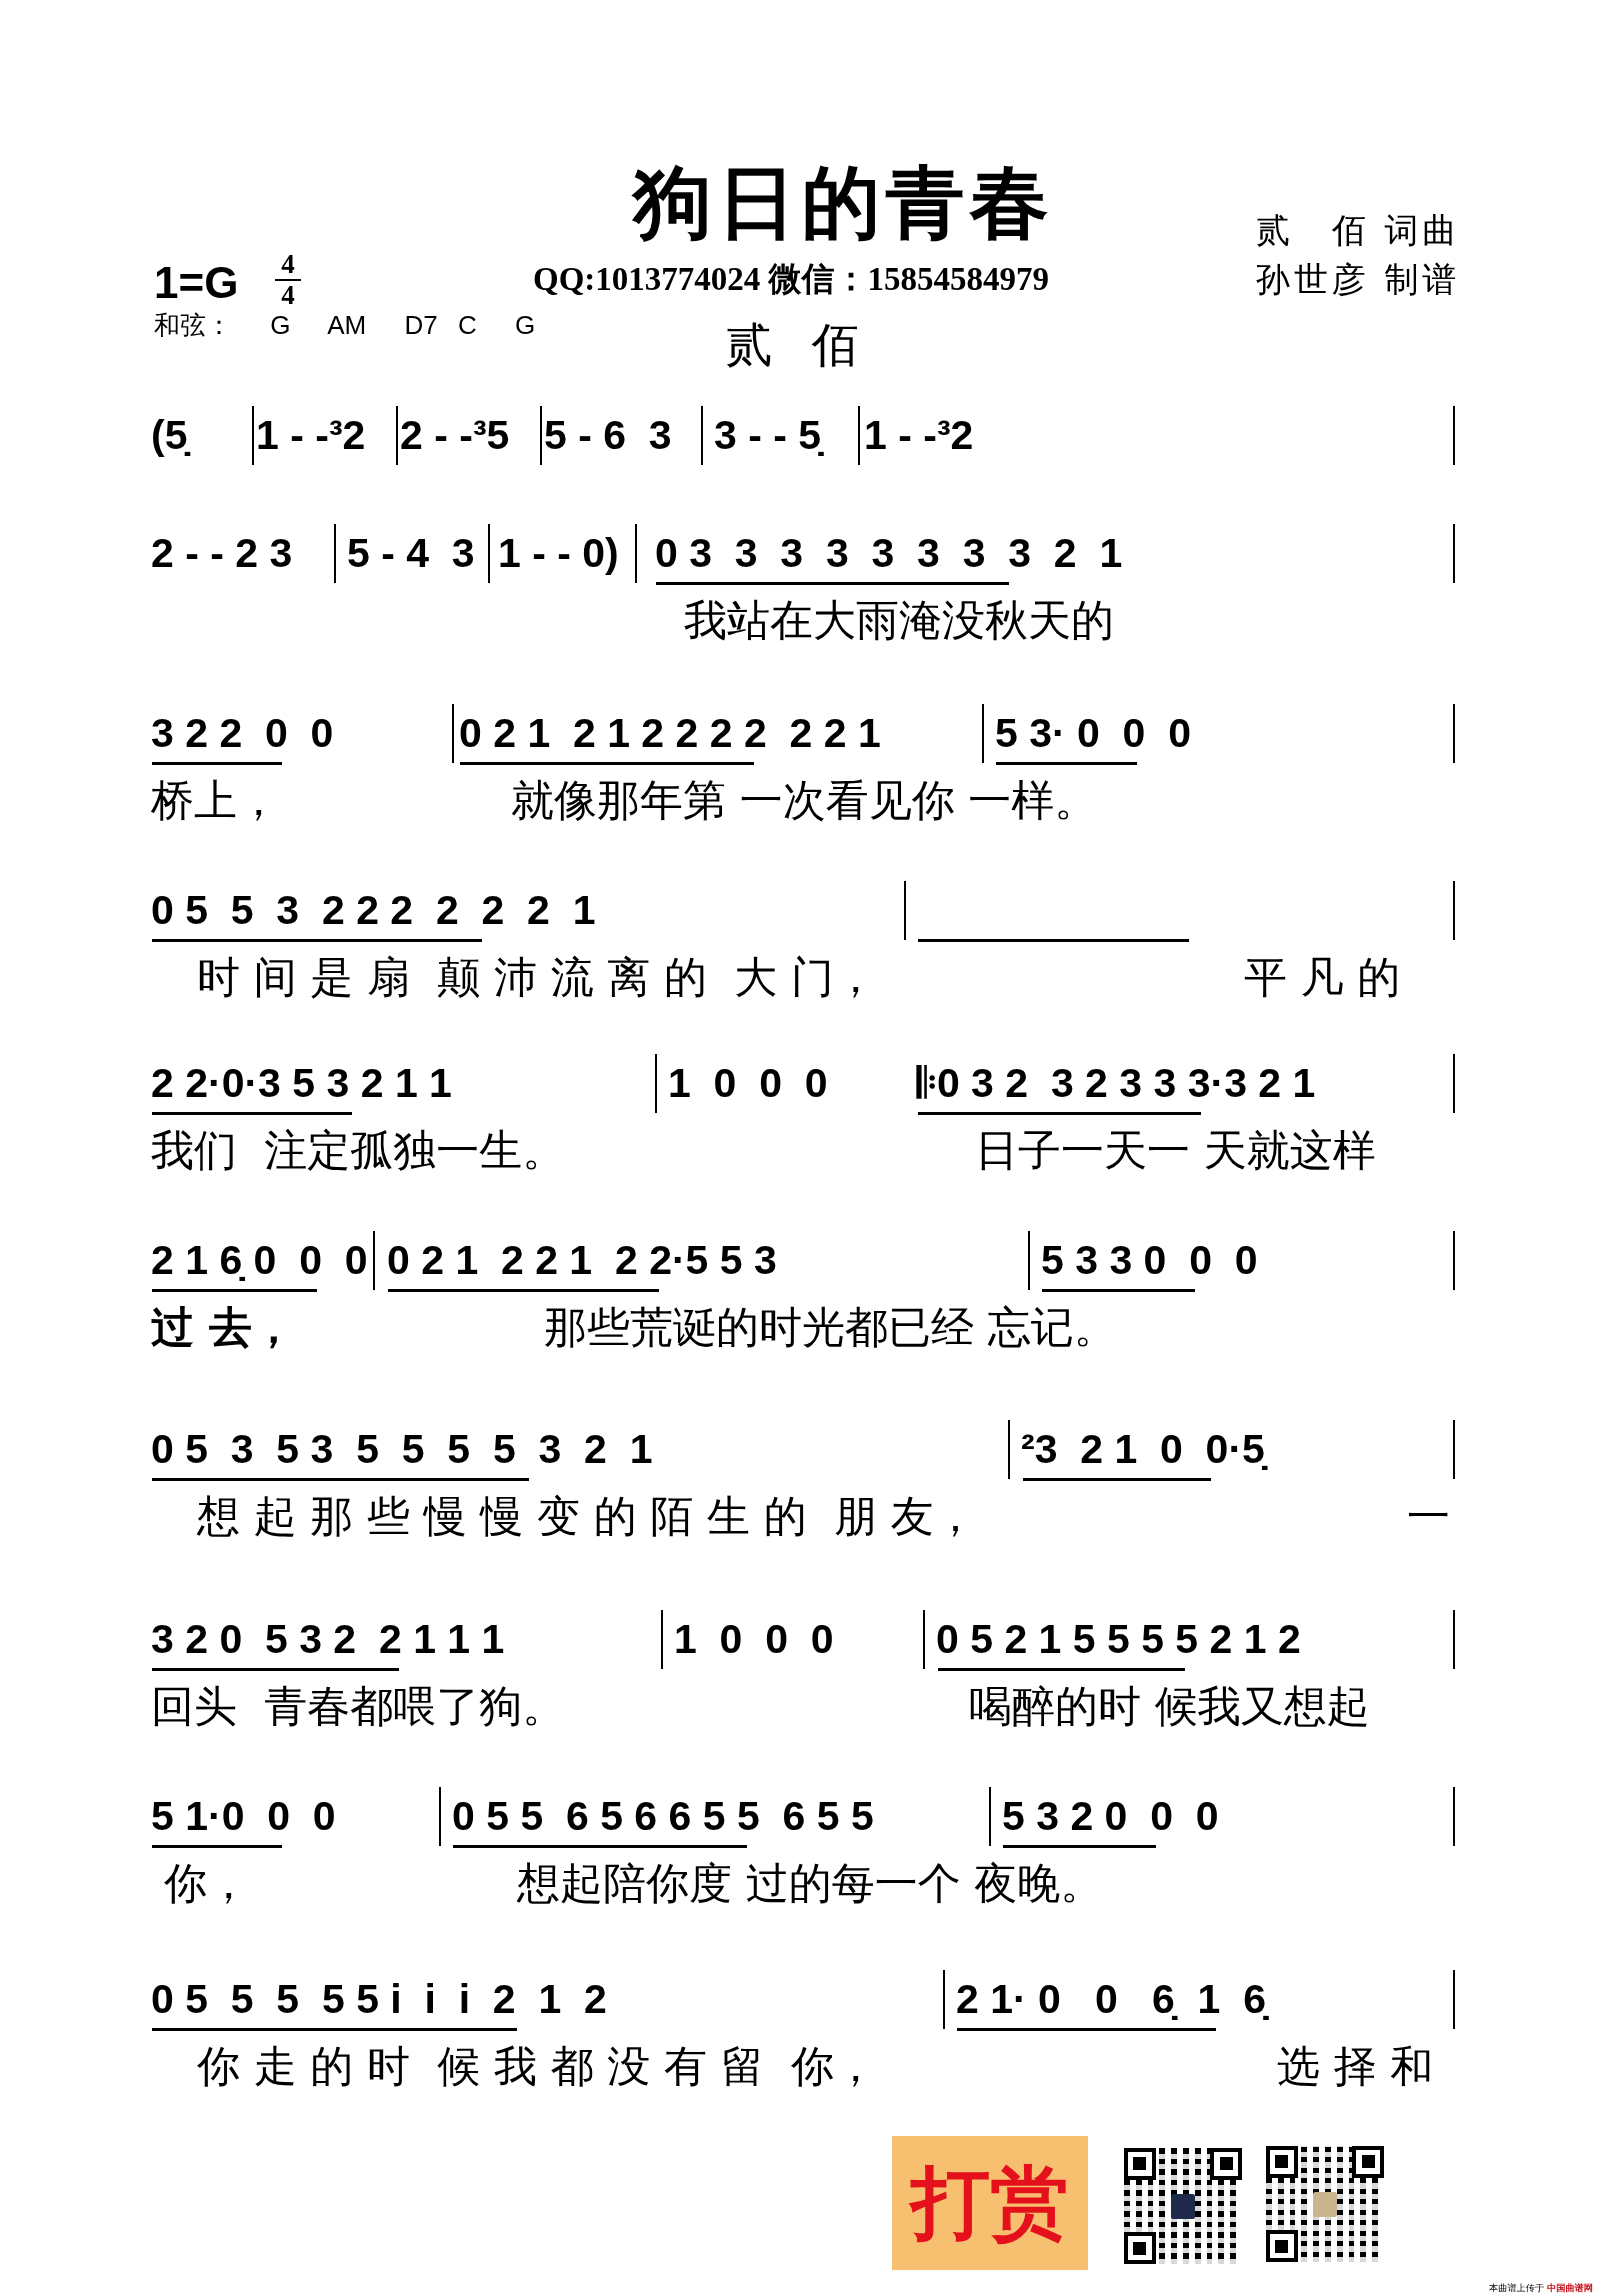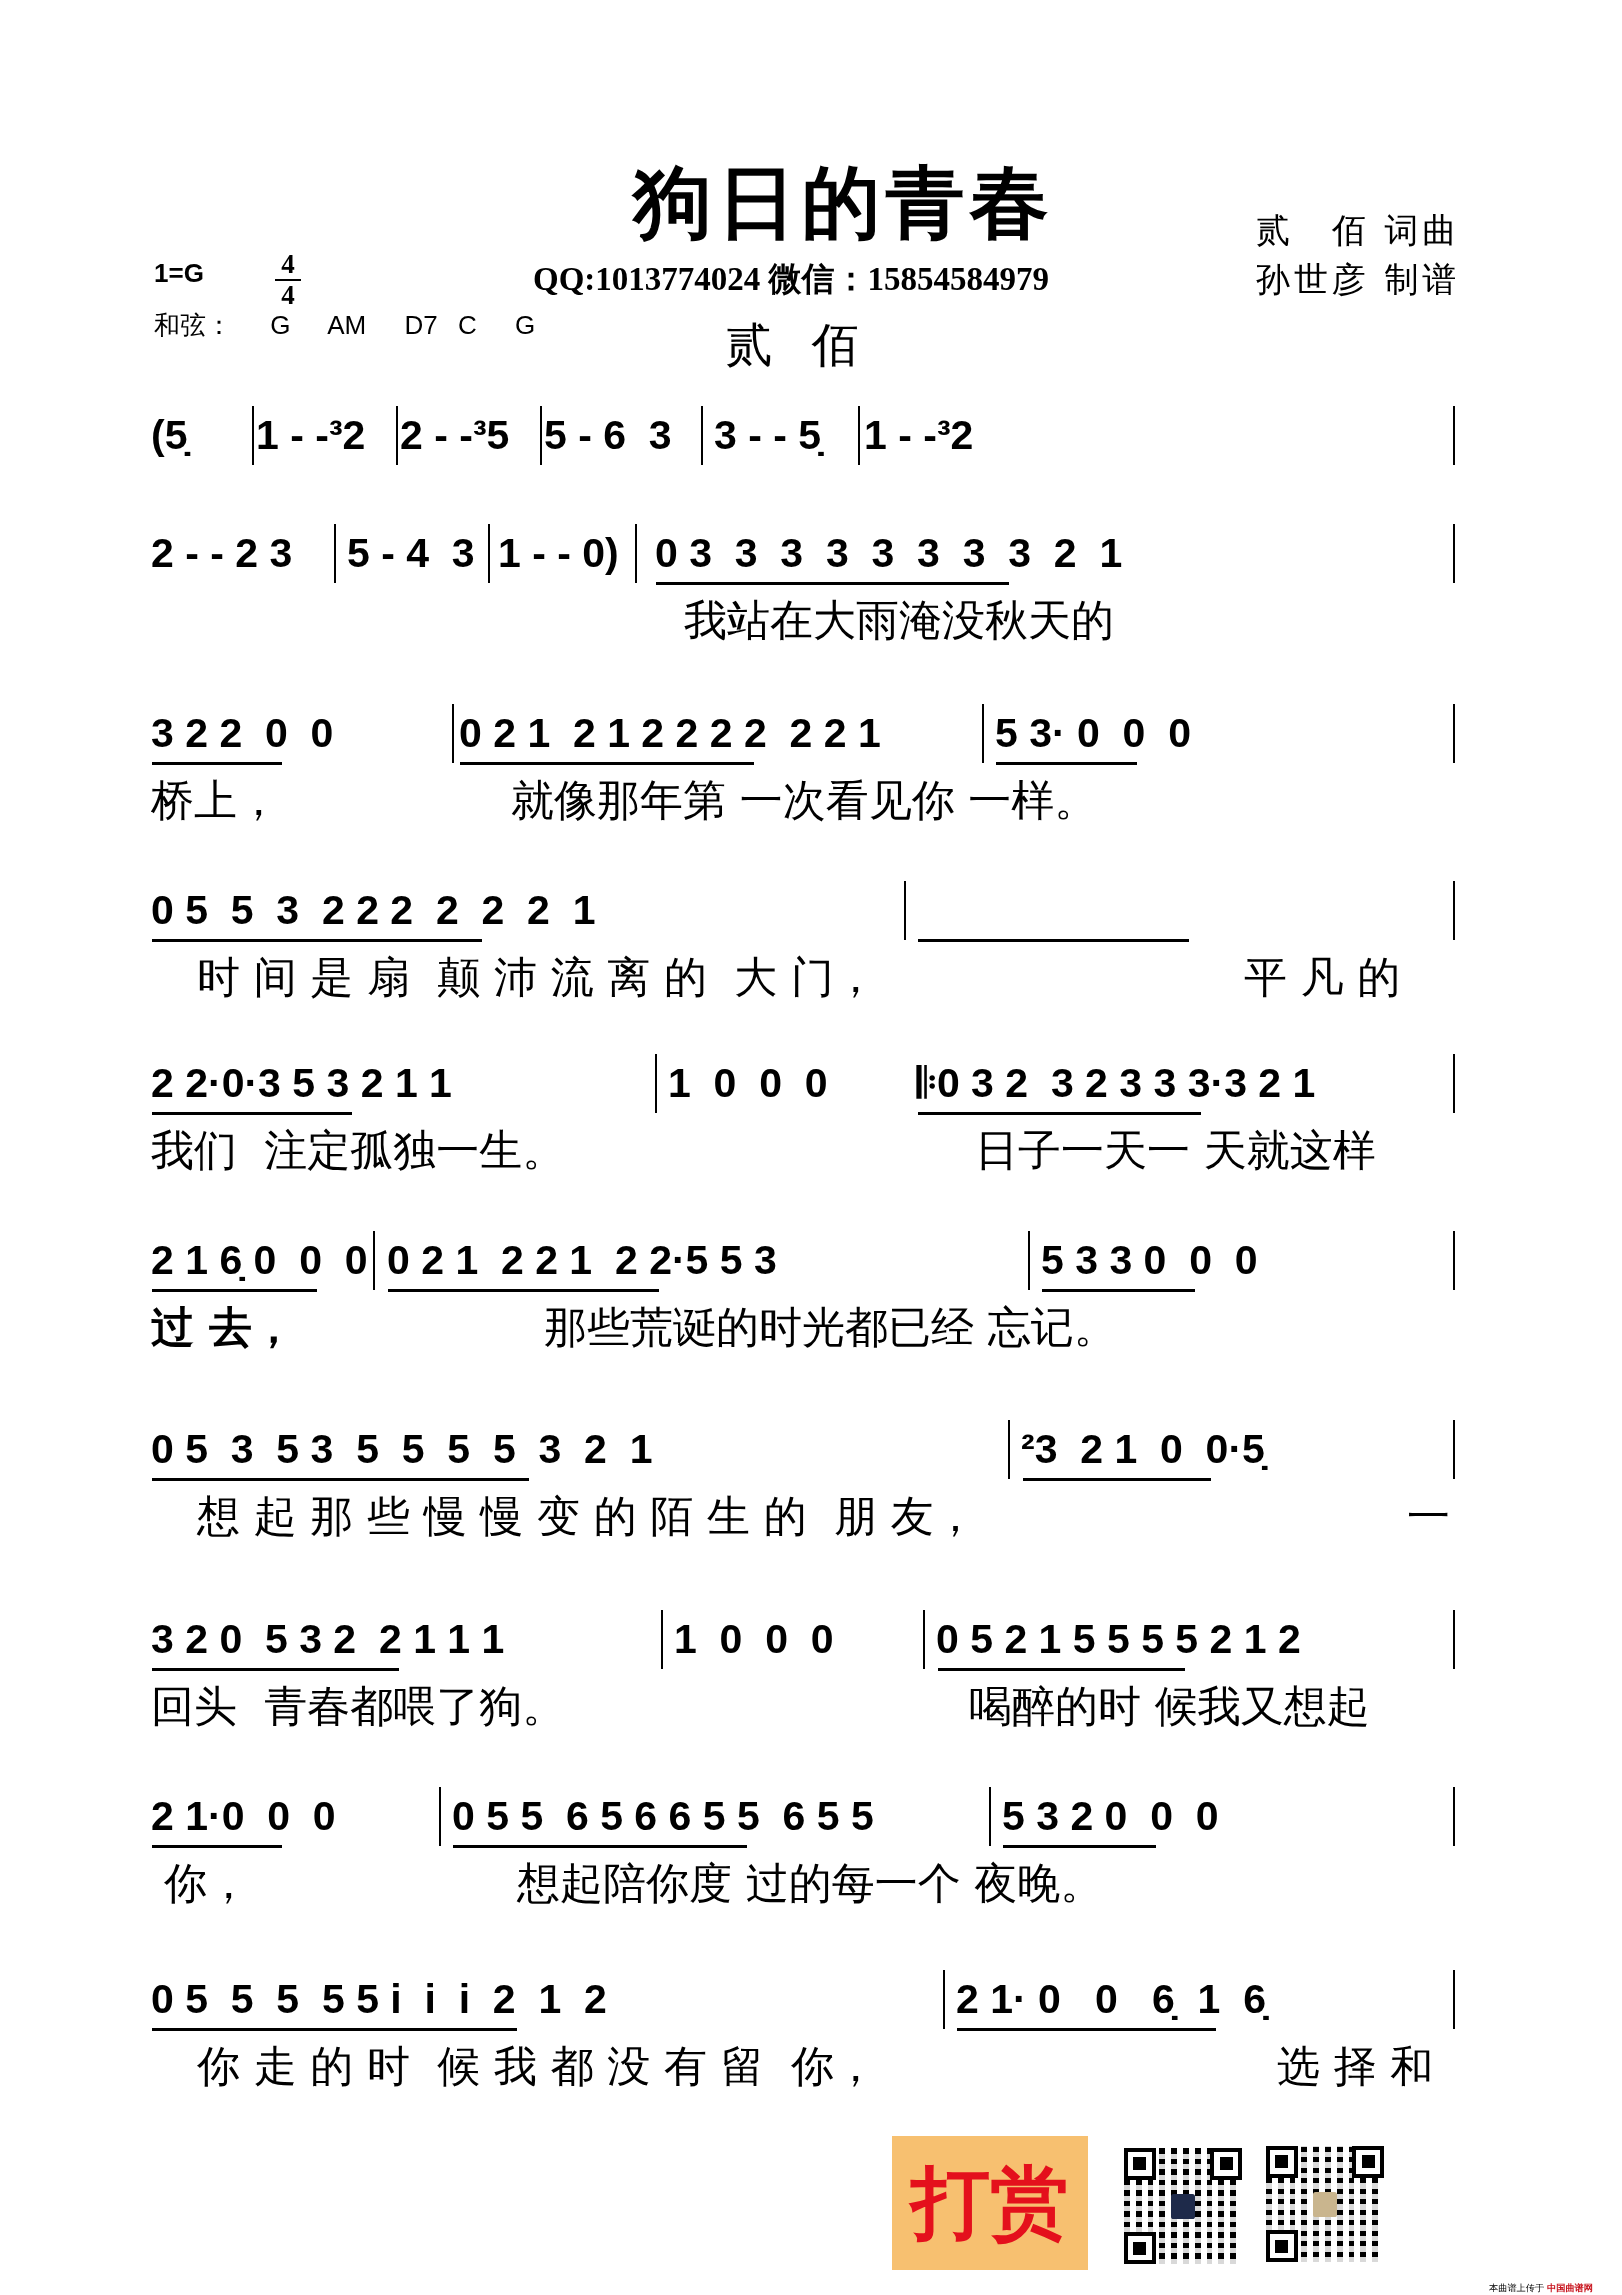--- a/index.html
+++ b/index.html
@@ -2,21 +2,21 @@
 <html style="font-size:10.5px"><head>
 <meta charset="utf-8">
 <style>
   html,body{margin:0;padding:0;background:#fff;}
   body{width:1623px;height:2295px;position:relative;overflow:hidden;
        font-family:"Liberation Sans","DejaVu Sans",sans-serif;color:#000;}
   .abs{position:absolute;}
   .title{left:0;width:1623px;top:151px;text-align:center;font-size:79px;font-weight:bold;
          font-family:"DejaVu Serif","Liberation Serif",serif;letter-spacing:5.2px;padding-left:32px;}
   .credit{left:1256px;font-size:34px;font-family:"DejaVu Serif",serif;letter-spacing:3.9px;}
-  .key{left:154px;top:258px;font-size:26px;font-weight:bold;font-family:"Liberation Sans",sans-serif;}
+  .key{left:154px;top:258px;font-size:44px;font-weight:bold;font-family:"Liberation Sans",sans-serif;}
   .ts{position:absolute;left:275px;top:252px;width:26px;text-align:center;font-weight:bold;
       font-size:27px;line-height:25px;font-family:"Liberation Serif",serif;}
   .ts .bar{display:block;border-top:2px solid #000;margin:2px 0;}
   .contact{left:533px;top:257px;font-size:33px;font-weight:bold;font-family:"Liberation Serif",serif;}
   .chords{left:154px;top:308px;font-size:26px;font-family:"Liberation Sans",sans-serif;}
   .chords span{margin-right:31px;}
   .singer{left:0;width:1623px;top:314px;text-align:center;font-size:47px;font-family:"DejaVu Serif",serif;letter-spacing:39px;}
 
   .line{position:absolute;left:151px;width:1328px;}
   .notes{position:absolute;left:0;top:0;width:1328px;height:79px;}
@@ -170,21 +170,21 @@
         <div class="ul" style="left: 787px; top: 65px; width: 247px;"></div>
         <div class="bl" style="left: 510px;"></div>
         <div class="bl" style="left: 772px;"></div>
         <div class="bl" style="left: 1302px;"></div>
       </div>
       <div class="lyr" style="left: 0px;">回头  青春都喂了狗。</div>
       <div class="lyr" style="left: 818px;">喝醉的时 候我又想起</div>
     </div>
     <div class="line" style="top: 1780px;">
       <div class="notes">
-        <span class="seg" style="left: 0px;">2 1·0  0  0</span>
+        <span class="seg" style="left: 0px;">5 1·0  0  0</span>
         <div class="ul" style="left: 1.3px; top: 65px; width: 130px;"></div>
         <span class="seg" style="left: 301px;">0 5 5  6 5 6 6 5 5  6 5 5</span>
         <div class="ul" style="left: 302px; top: 65px; width: 294px;"></div>
         <span class="seg" style="left: 851px;">5 3 2 0  0  0</span>
         <div class="ul" style="left: 852px; top: 65px; width: 153px;"></div>
         <div class="bl" style="left: 288px;"></div>
         <div class="bl" style="left: 838px;"></div>
         <div class="bl" style="left: 1302px;"></div>
       </div>
       <div class="lyr" style="left: 13px;">你，</div>

